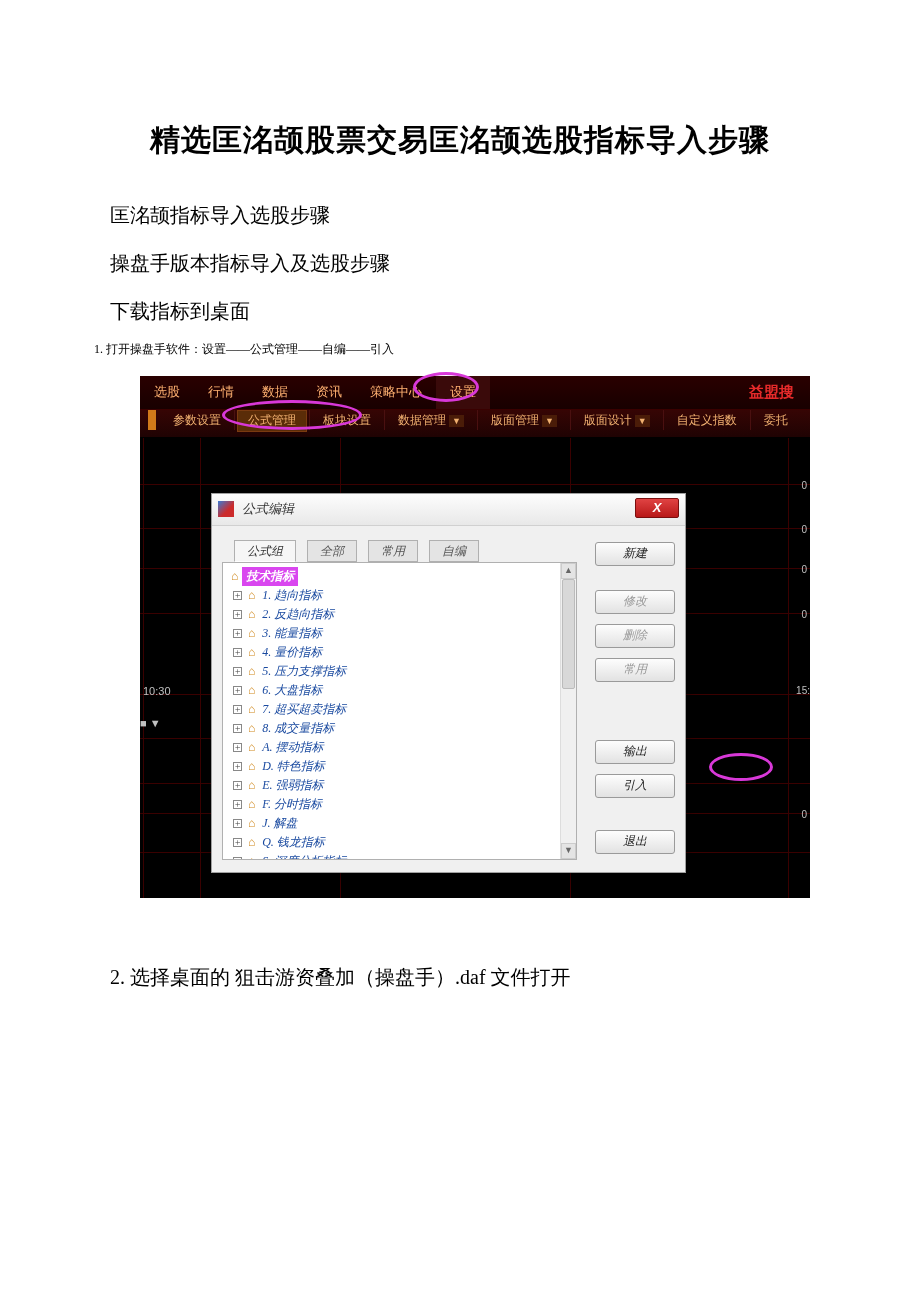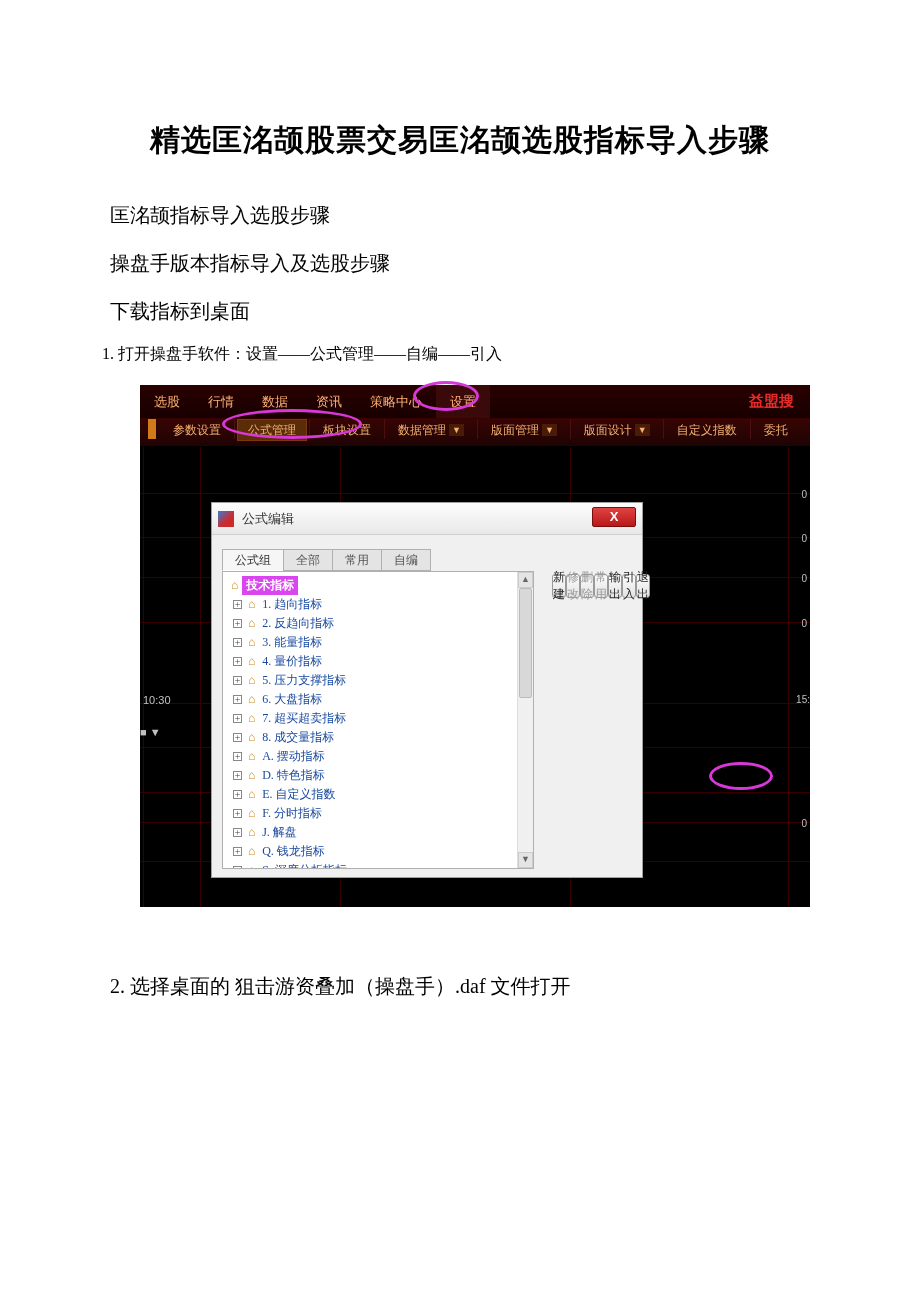--- a/index.html
+++ b/index.html
@@ -17,21 +17,21 @@
       margin-bottom: 30px;
       letter-spacing: 1px;
     }
     .doc-para {
       font-size: 20px;
       line-height: 2.4;
       text-indent: 2em;
       margin: 0;
     }
     .doc-step {
-      font-size: 16px;
+      font-size: 12px;
       line-height: 2.4;
       text-indent: 2em;
       margin: 0;
     }
     .screenshot {
       margin: 12px 0 0 70px;
       width: 670px;
       background: #000;
       font-family: "Microsoft YaHei", Arial, sans-serif;
       font-size: 12px;
@@ -118,24 +118,25 @@
     .left-edge { position: absolute; left: 0; top: 0; bottom: 0; width: 4px; background: #000; border-right: 1px solid #3a0000; }
     .right-tick { position: absolute; right: 3px; color: #c0c0c0; font-size: 10px; }
     .right-tick-label { position: absolute; right: 0; color: #c0c0c0; font-size: 10px; }
     .time-label { position: absolute; color: #c0c0c0; font-size: 11px; }
     .tool-handle { position: absolute; left: 0; color: #c0c0c0; font-size: 11px; display:flex; align-items:center; gap:3px;}
     
     .dialog {
       position: absolute;
       left: 71px;
       top: 117px;
-      width: 432px;
+      width: 475px;
       background: #f0f0f0;
       border: 1px solid #a0a0a0;
       box-shadow: 2px 2px 8px rgba(0,0,0,0.5);
+      font-style: italic;
     }
     .dlg-title {
       height: 32px;
       background: linear-gradient(#fdfdfd, #e8e8e8);
       border-bottom: 1px solid #d0d0d0;
       display: flex;
       align-items: center;
       padding: 0 6px;
       position: relative;
     }
@@ -171,20 +172,21 @@
     }
     .dlg-tab {
       padding: 2px 12px;
       background: #f6f6f6;
       border: 1px solid #b0b0b0;
       border-bottom: 1px solid #fff;
       font-size: 12px;
       color: #333;
       cursor: pointer;
       margin-right: -1px;
+      margin-left: 12px;
     }
     .dlg-tab.inactive {
       background: #e4e4e4;
       border-bottom: 1px solid #b0b0b0;
       color: #555;
     }
     .tree-wrap {
       border: 1px solid #b0b0b0;
       background: #fff;
       height: 298px;
@@ -251,23 +253,22 @@
       position: absolute;
       top: 16px; left: 1px; right: 1px;
       height: 110px;
       background: #d8d8d8;
       border: 1px solid #bbb;
       border-radius: 2px;
     }
     .dlg-right {
       width: 80px;
       display: flex;
-      flex-direction: row;
+      flex-direction: column;
       padding-top: 2px;
-      margin-top: 23px;
     }
     .dlg-btn {
       height: 24px;
       background: linear-gradient(#fdfdfd,#e2e2e2);
       border: 1px solid #9a9a9a;
       border-radius: 3px;
       font-size: 12px;
       color: #222;
       cursor: pointer;
       margin-bottom: 10px;
@@ -401,21 +402,21 @@
               <div class="tree-item"><span class="expander">+</span><span class="folder-icon">⌂</span>&nbsp;<span>1. 趋向指标</span></div>
               <div class="tree-item"><span class="expander">+</span><span class="folder-icon">⌂</span>&nbsp;<span>2. 反趋向指标</span></div>
               <div class="tree-item"><span class="expander">+</span><span class="folder-icon">⌂</span>&nbsp;<span>3. 能量指标</span></div>
               <div class="tree-item"><span class="expander">+</span><span class="folder-icon">⌂</span>&nbsp;<span>4. 量价指标</span></div>
               <div class="tree-item"><span class="expander">+</span><span class="folder-icon">⌂</span>&nbsp;<span>5. 压力支撑指标</span></div>
               <div class="tree-item"><span class="expander">+</span><span class="folder-icon">⌂</span>&nbsp;<span>6. 大盘指标</span></div>
               <div class="tree-item"><span class="expander">+</span><span class="folder-icon">⌂</span>&nbsp;<span>7. 超买超卖指标</span></div>
               <div class="tree-item"><span class="expander">+</span><span class="folder-icon">⌂</span>&nbsp;<span>8. 成交量指标</span></div>
               <div class="tree-item"><span class="expander">+</span><span class="folder-icon">⌂</span>&nbsp;<span>A. 摆动指标</span></div>
               <div class="tree-item"><span class="expander">+</span><span class="folder-icon">⌂</span>&nbsp;<span>D. 特色指标</span></div>
-              <div class="tree-item"><span class="expander">+</span><span class="folder-icon">⌂</span>&nbsp;<span>E. 自定义指数</span></div>
+              <div class="tree-item"><span class="expander">+</span><span class="folder-icon">⌂</span>&nbsp;<span>E. 强弱指标</span></div>
               <div class="tree-item"><span class="expander">+</span><span class="folder-icon">⌂</span>&nbsp;<span>F. 分时指标</span></div>
               <div class="tree-item"><span class="expander">+</span><span class="folder-icon">⌂</span>&nbsp;<span>J. 解盘</span></div>
               <div class="tree-item"><span class="expander">+</span><span class="folder-icon">⌂</span>&nbsp;<span>Q. 钱龙指标</span></div>
               <div class="tree-item"><span class="expander">+</span><span class="folder-icon">⌂</span>&nbsp;<span>S. 深度分析指标</span></div>
             </div>
             <div class="tree-scroll">
               <div class="scroll-arrow">▲</div>
               <div class="scroll-thumb"></div>
               <div class="scroll-arrow" style="position:absolute;bottom:0;left:0;right:0">▼</div>
             </div>

